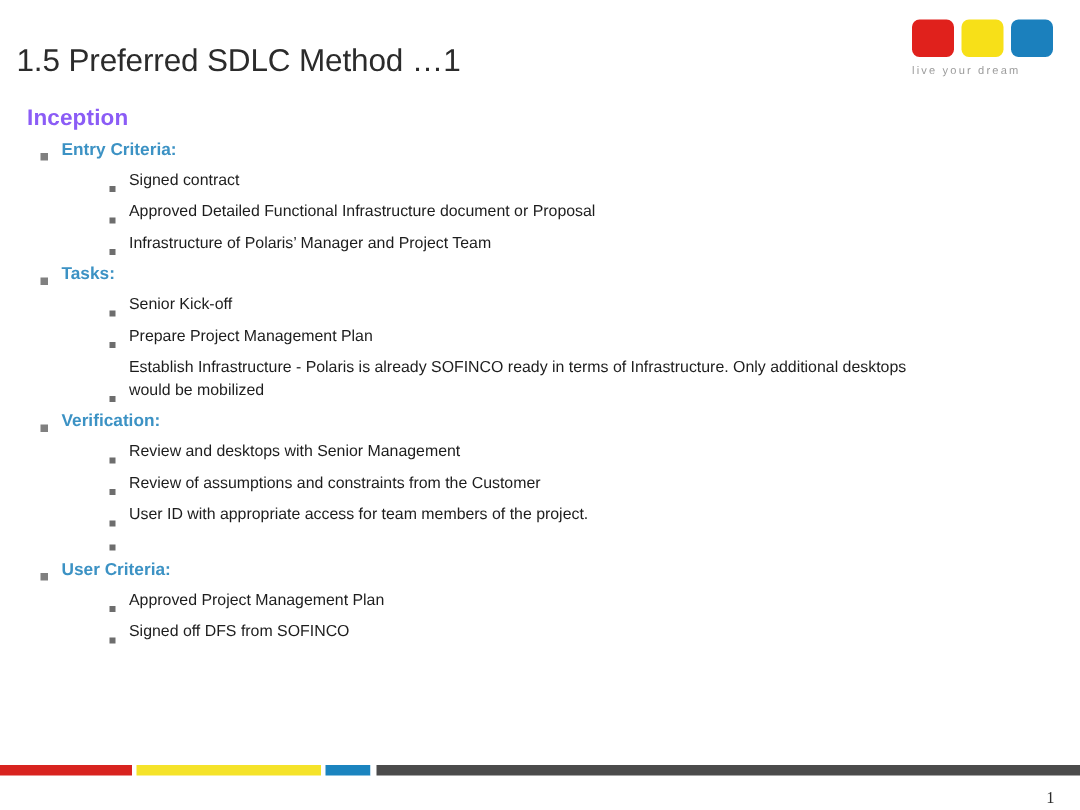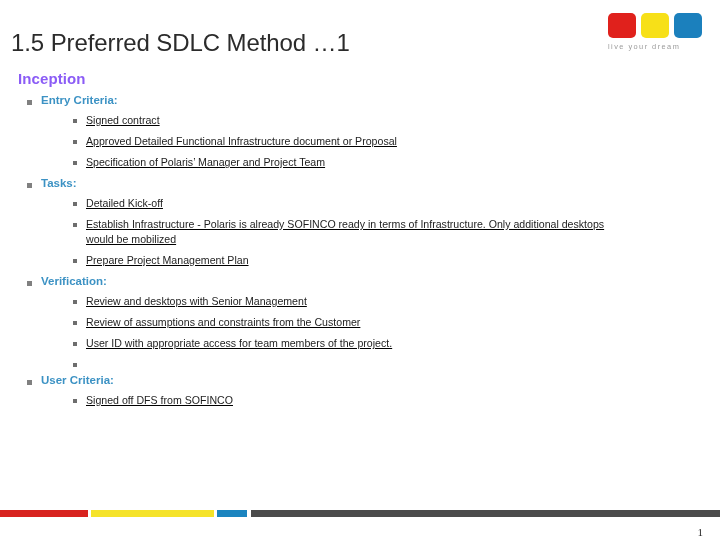--- a/index.html
+++ b/index.html
@@ -51,21 +51,21 @@
     color: #9b9b9b;
     font-family: "Liberation Sans", sans-serif;
     white-space: nowrap;
   }
 
   
   .slide-title {
     position: absolute;
     top: 29px;
     left: 11px;
-    font-size: 24px;
+    font-size: 21px;
     color: #2b2b2b;
     font-weight: 400;
     letter-spacing: -0.1px;
     white-space: nowrap;
   }
 
   
   .body-area {
     position: absolute;
     top: 70px;
@@ -80,21 +80,21 @@
     letter-spacing: 0.1px;
     margin: 0 0 5px 2px;
   }
 
   
   .lvl1 {
     margin: 0 0 0 0;
   }
   .lvl1-row {
     display: flex;
-    align-items: center;
+    align-items: flex-end;
     margin-top: 6px;
   }
   .bullet1 {
     width: 5px;
     height: 5px;
     background: #808080;
     margin: 5px 9px 0 11px;
     flex: 0 0 auto;
   }
   .lvl1-label {
@@ -104,23 +104,22 @@
     line-height: 14px;
   }
 
   
   .lvl2-list {
     margin: 0;
     padding: 0;
   }
   .lvl2-row {
     display: flex;
-    align-items: flex-start;
+    align-items: flex-end;
     margin-top: 6px;
-    text-decoration: underline;
   }
   .bullet2 {
     width: 4px;
     height: 4px;
     background: #6d6d6d;
     margin: 6px 9px 0 57px;
     flex: 0 0 auto;
   }
   .lvl2-text {
     font-size: 10.6px;
@@ -185,42 +184,42 @@
             <div class="lvl2-row">
               <span class="bullet2"></span>
               <span class="lvl2-text">Signed contract</span>
             </div>
             <div class="lvl2-row">
               <span class="bullet2"></span>
               <span class="lvl2-text">Approved Detailed Functional Infrastructure document or Proposal</span>
             </div>
             <div class="lvl2-row">
               <span class="bullet2"></span>
-              <span class="lvl2-text">Specification of Polaris’ Manager and Project Team</span>
+              <span class="lvl2-text">Infrastructure of Polaris’ Manager and Project Team</span>
             </div>
           </div>
         </div>
         <div class="lvl1">
           <div class="lvl1-row">
             <span class="bullet1"></span>
             <span class="lvl1-label">Tasks:</span>
           </div>
           <div class="lvl2-list">
             <div class="lvl2-row">
               <span class="bullet2"></span>
-              <span class="lvl2-text">Detailed Kick-off</span>
+              <span class="lvl2-text">Senior Kick-off</span>
+            </div>
+            <div class="lvl2-row">
+              <span class="bullet2"></span>
+              <span class="lvl2-text">Prepare Project Management Plan</span>
             </div>
             <div class="lvl2-row">
               <span class="bullet2"></span>
               <span class="lvl2-text">Establish Infrastructure -  Polaris is already SOFINCO ready in terms of Infrastructure.  Only additional desktops would be mobilized</span>
             </div>
-            <div class="lvl2-row">
-              <span class="bullet2"></span>
-              <span class="lvl2-text">Prepare Project Management Plan</span>
-            </div>
           </div>
         </div>
         <div class="lvl1">
           <div class="lvl1-row">
             <span class="bullet1"></span>
             <span class="lvl1-label">Verification:</span>
           </div>
           <div class="lvl2-list">
             <div class="lvl2-row">
               <span class="bullet2"></span>
@@ -238,20 +237,24 @@
               <span class="bullet2"></span>
             </div>
           </div>
         </div>
         <div class="lvl1">
           <div class="lvl1-row">
             <span class="bullet1"></span>
             <span class="lvl1-label">User Criteria:</span>
           </div>
           <div class="lvl2-list">
+            <div class="lvl2-row">
+              <span class="bullet2"></span>
+              <span class="lvl2-text">Approved Project Management Plan</span>
+            </div>
             <div class="lvl2-row">
               <span class="bullet2"></span>
               <span class="lvl2-text">Signed off DFS from SOFINCO</span>
             </div>
           </div>
         </div>
       </div>
   </div>
 
   <div class="footer-bar">

